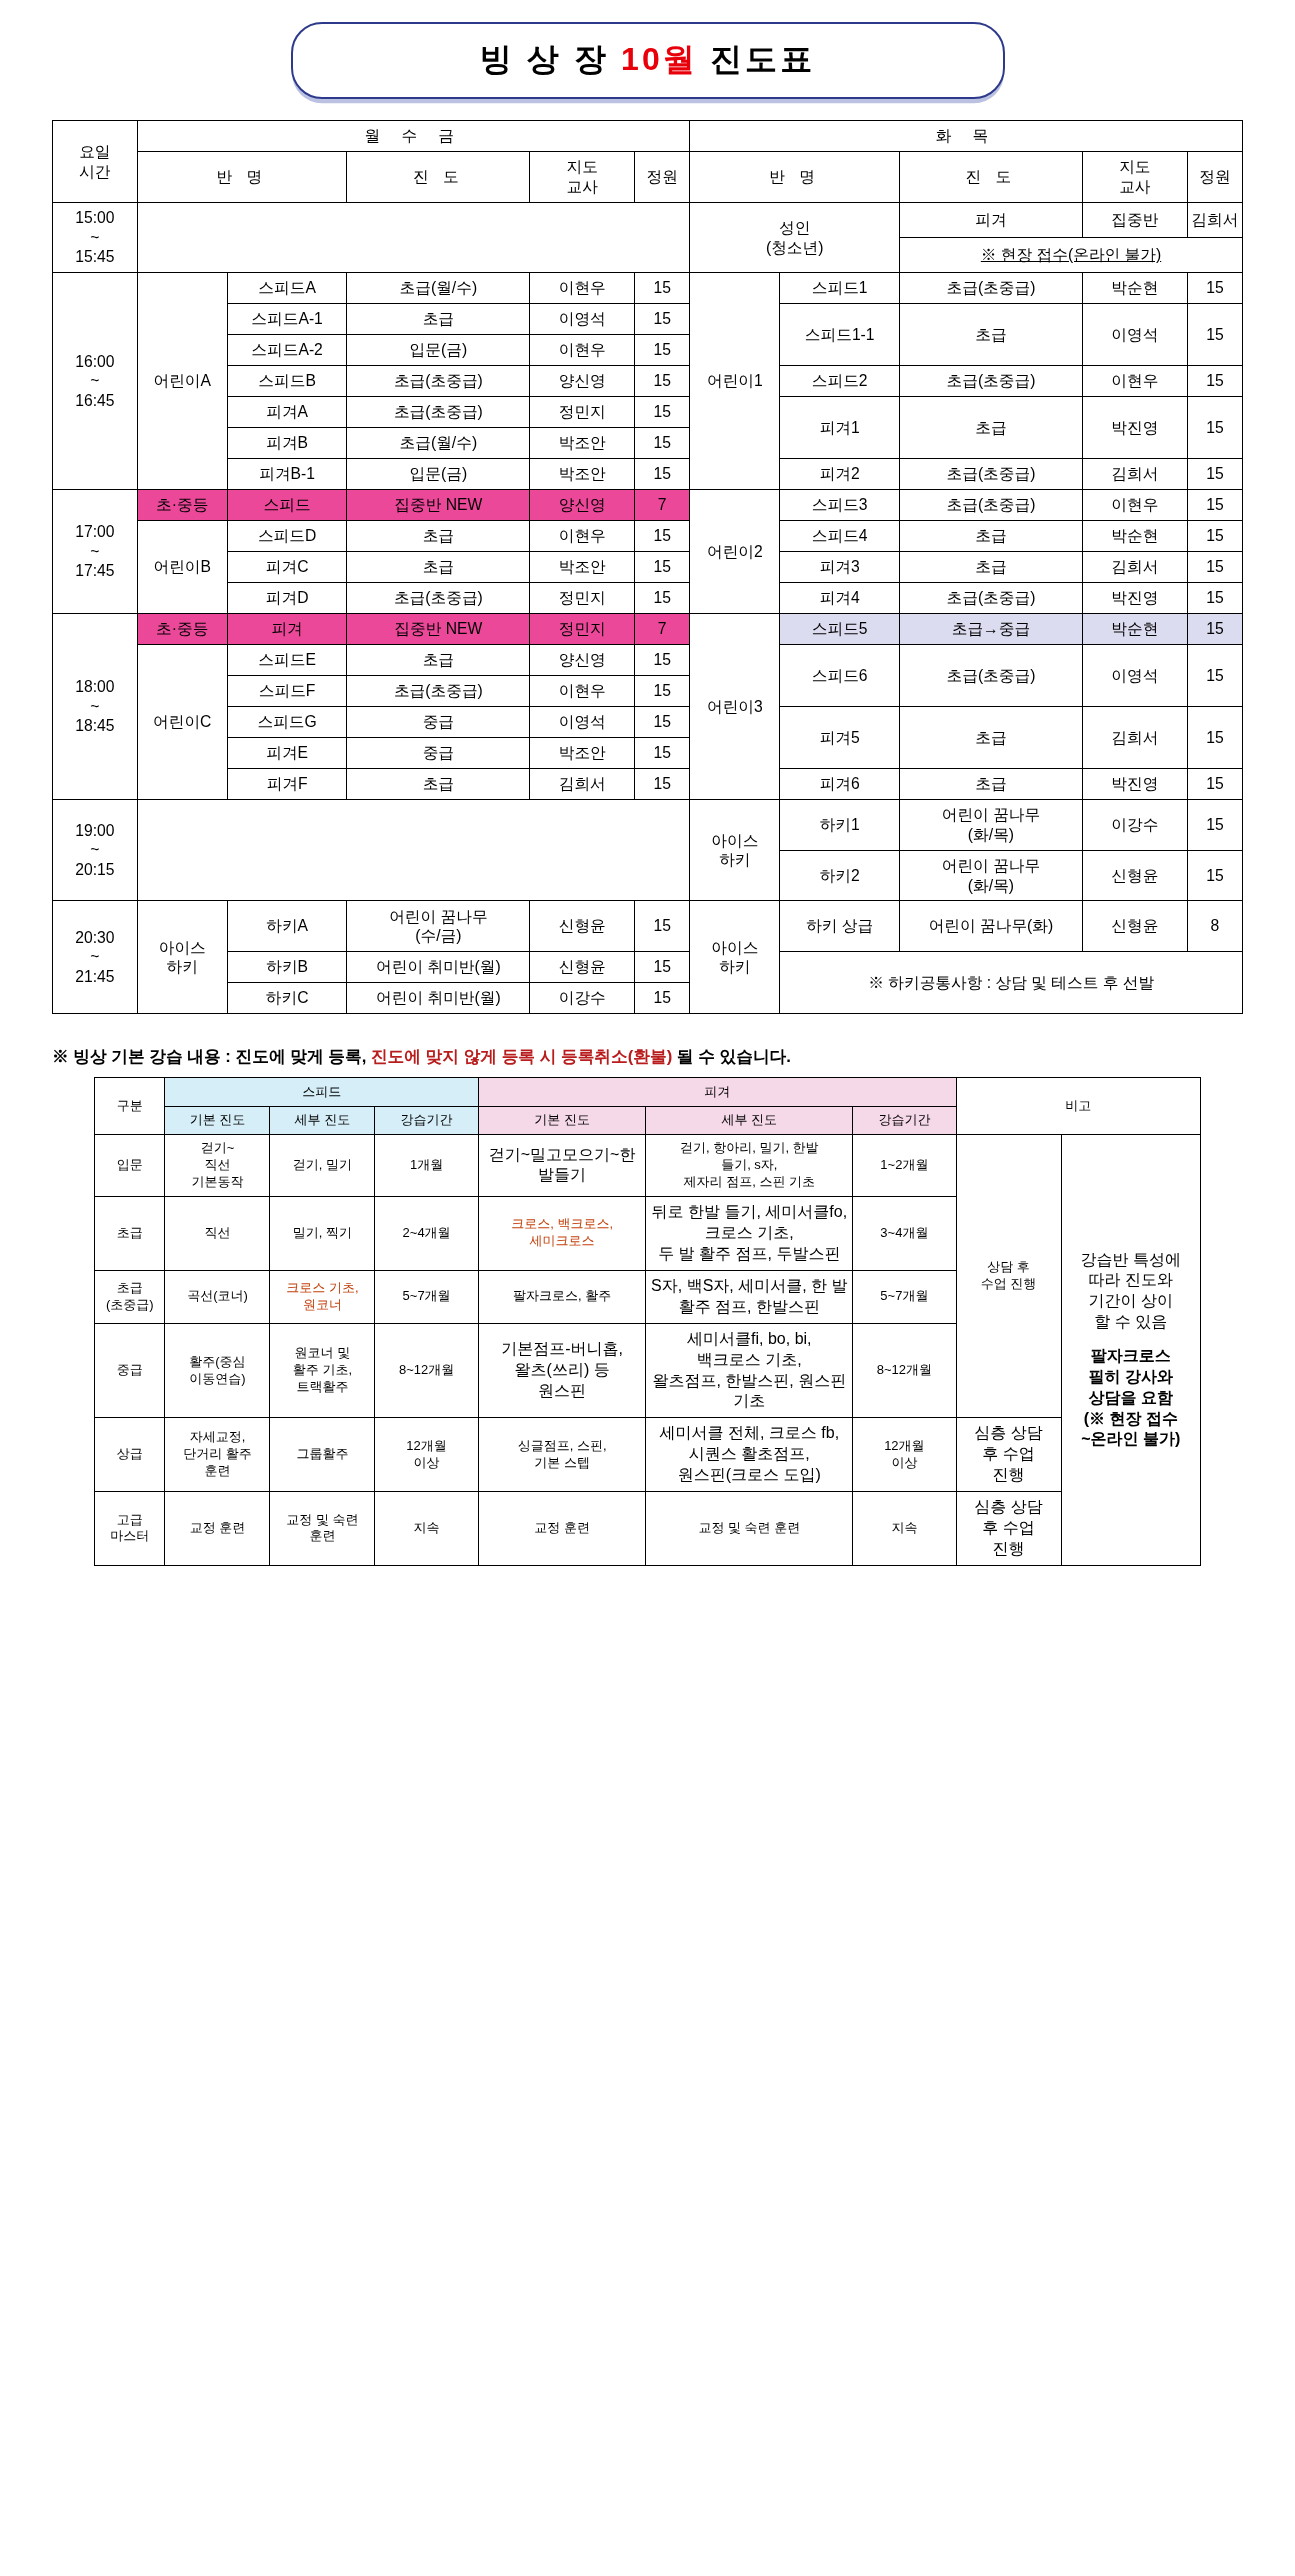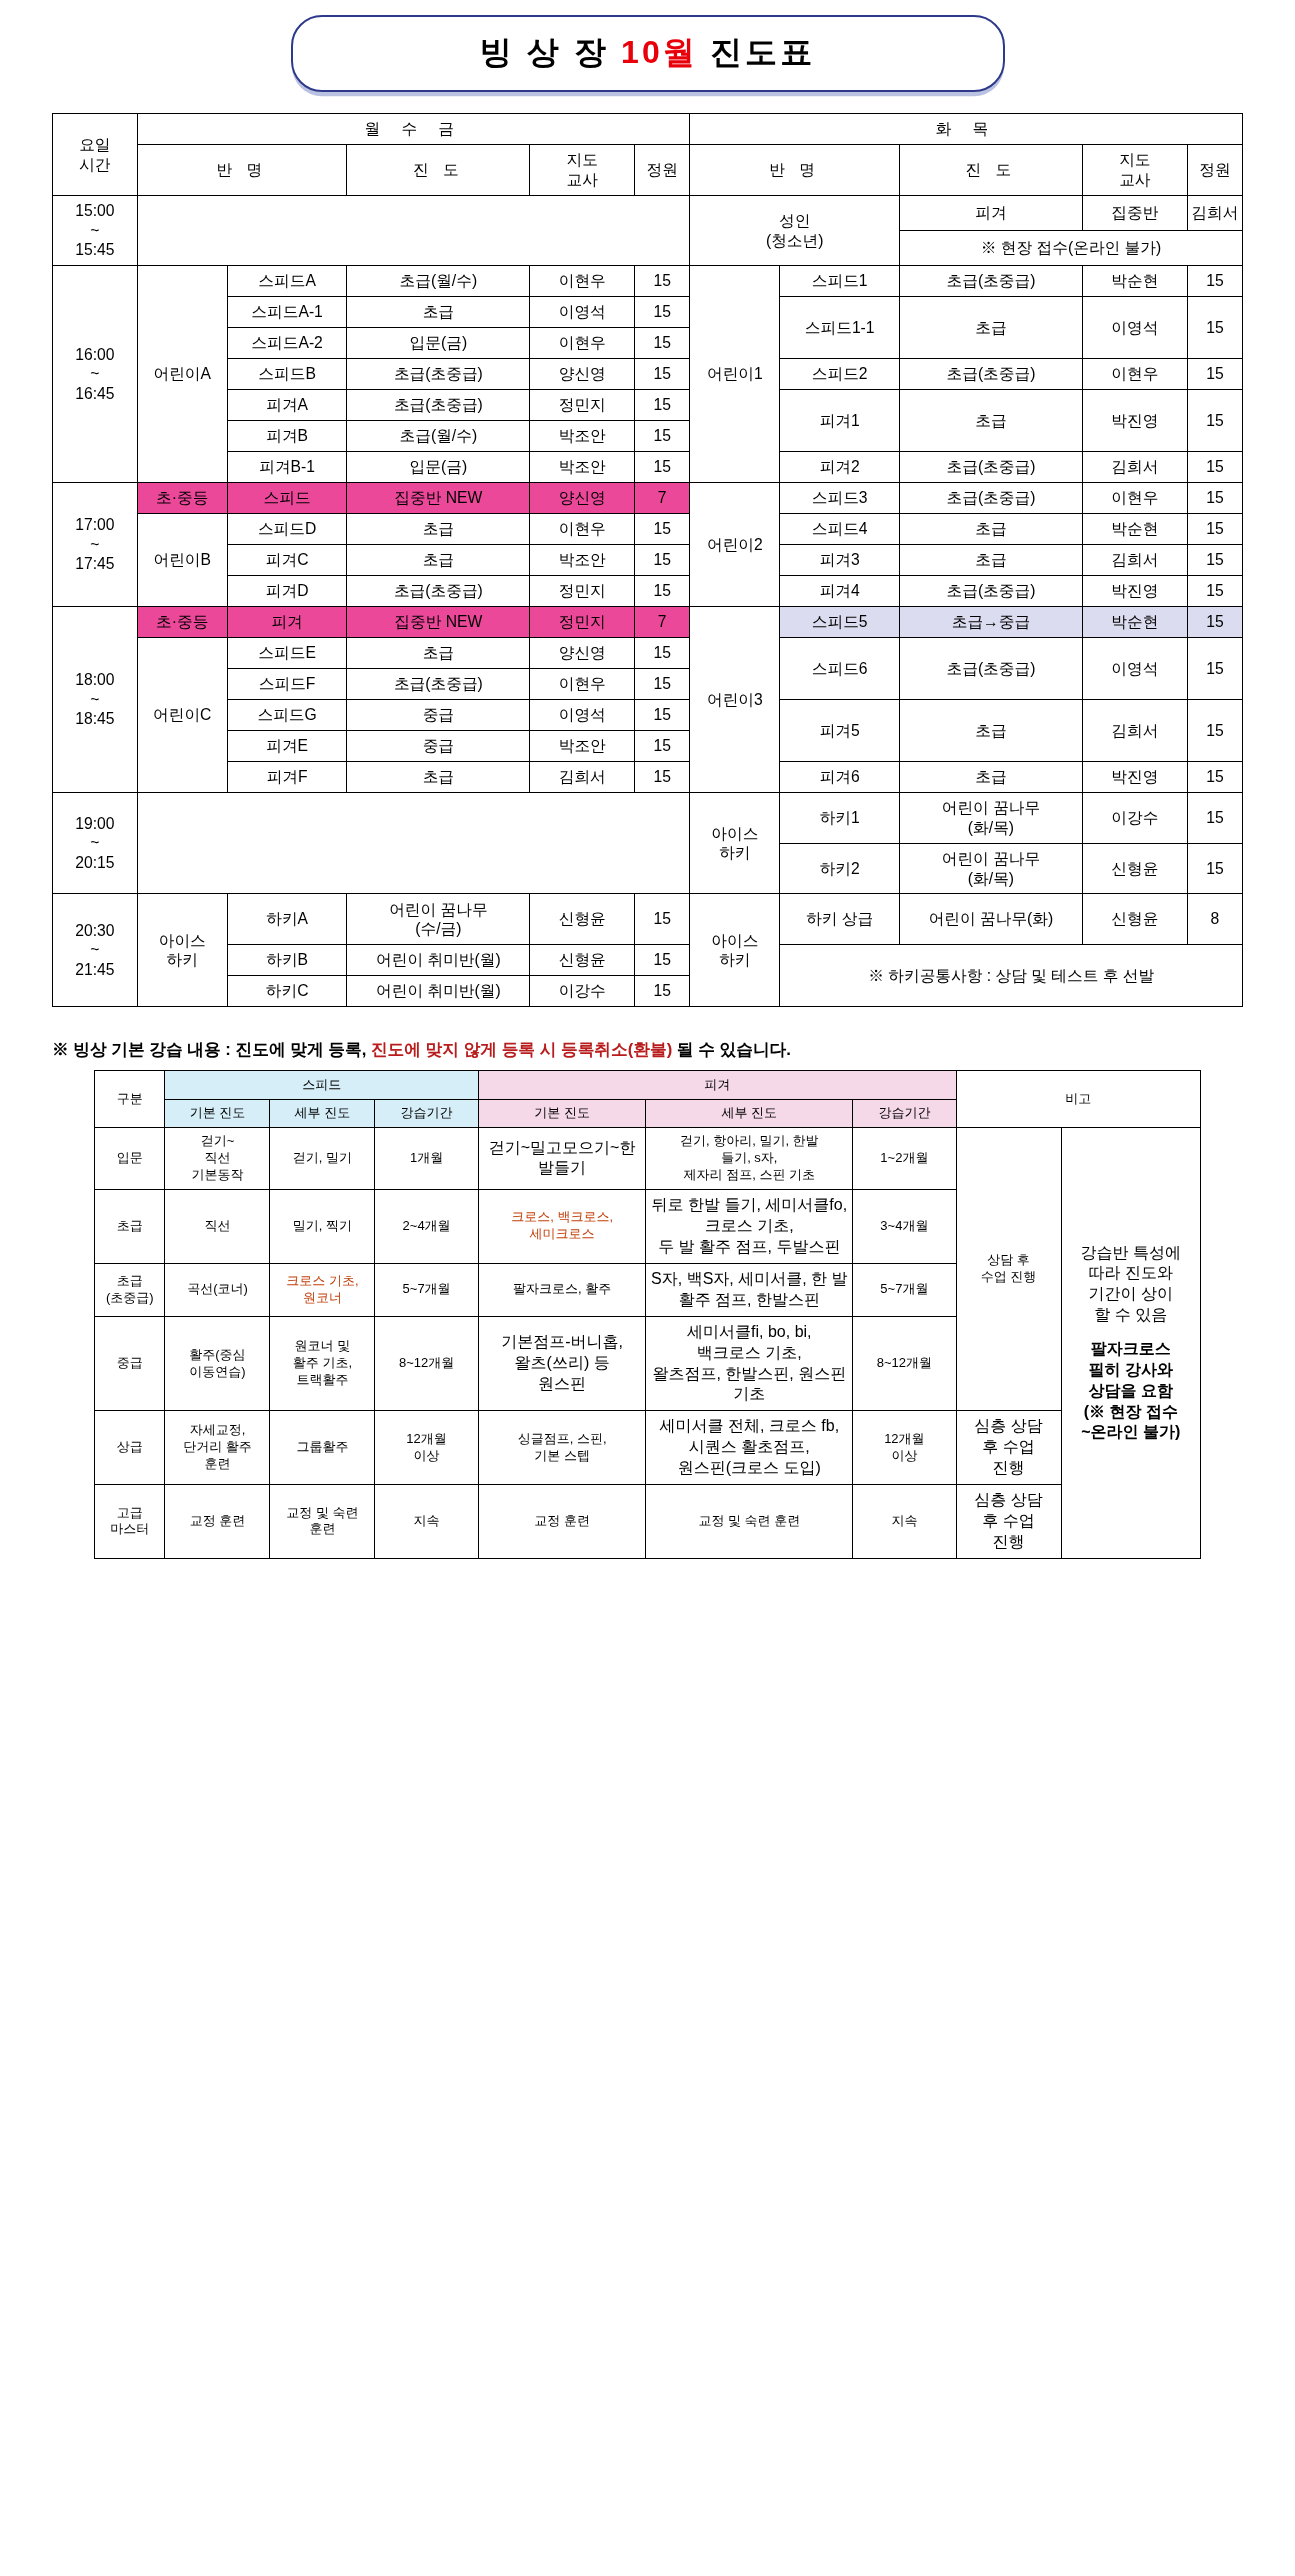--- a/index.html
+++ b/index.html
@@ -7,21 +7,21 @@
     width:1295px;
     font-family:"Liberation Sans", sans-serif;
     color:#000;
     -webkit-font-smoothing:antialiased;
   }
   .page{width:1295px; padding:0; box-sizing:border-box;}
 
   
   .title-wrap{
     display:flex; justify-content:center; align-items:center;
-    padding-top:15px; padding-bottom:21px;
+    padding-top:22px; padding-bottom:21px;
   }
   .title-badge{
     position:relative;
     border:2.6px solid #2d3a8c;
     border-radius:31px;
     background:#ffffff;
     padding:13.6px 47px 15.7px 47px;
     min-width:616px;
     text-align:center;
     box-shadow:0 5.2px 0 -1px rgba(60,80,170,.35);
@@ -62,21 +62,21 @@
     line-height:1.25;
   }
   .hdr-big{font-size:20px; letter-spacing:8.4px; font-weight:normal;border-radius:7px;}
   .hdr-mid{font-size:18px; letter-spacing:5.2px;font-family:Liberation Serif, serif;}
   .time-cell{font-size:15.7px; line-height:1.2;}
   .small{font-size:14px;}
   .yellow{background:#ec4899;}
   .lav{background:#dcdcf0;}
   .bold{font-weight:bold;}
   .red{color:#e8000b;}
-  .note-cell{text-align:left; padding-left:12.5px; font-size:15.7px;}
+  .note-cell{text-align:left; padding-left:12.5px; font-size:15.7px;text-decoration:underline;}
 
   
   .c-time{width:63px;}
   .c-grp{width:67px;}
   .c-cls{width:89px;}
   .c-prog{width:136px;}
   .c-tch{width:78px;}
   .c-cap{width:41px;}
 
   

